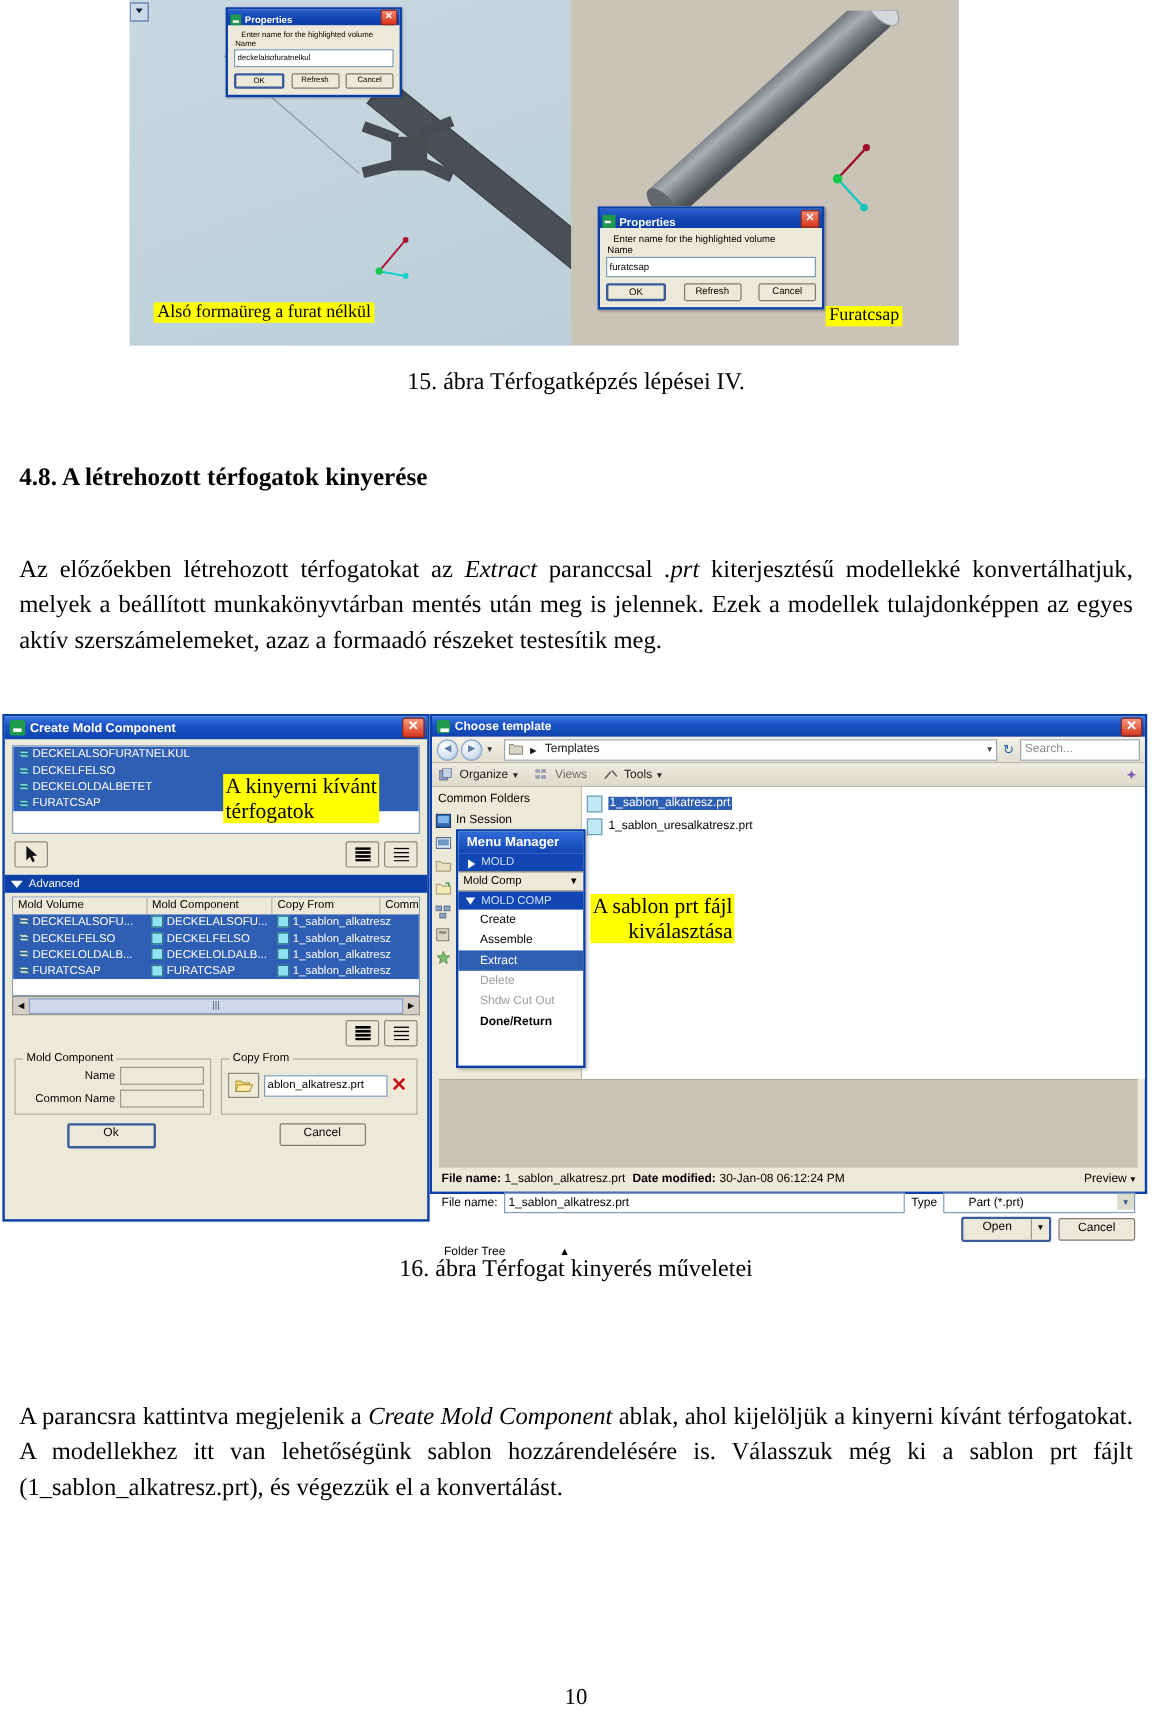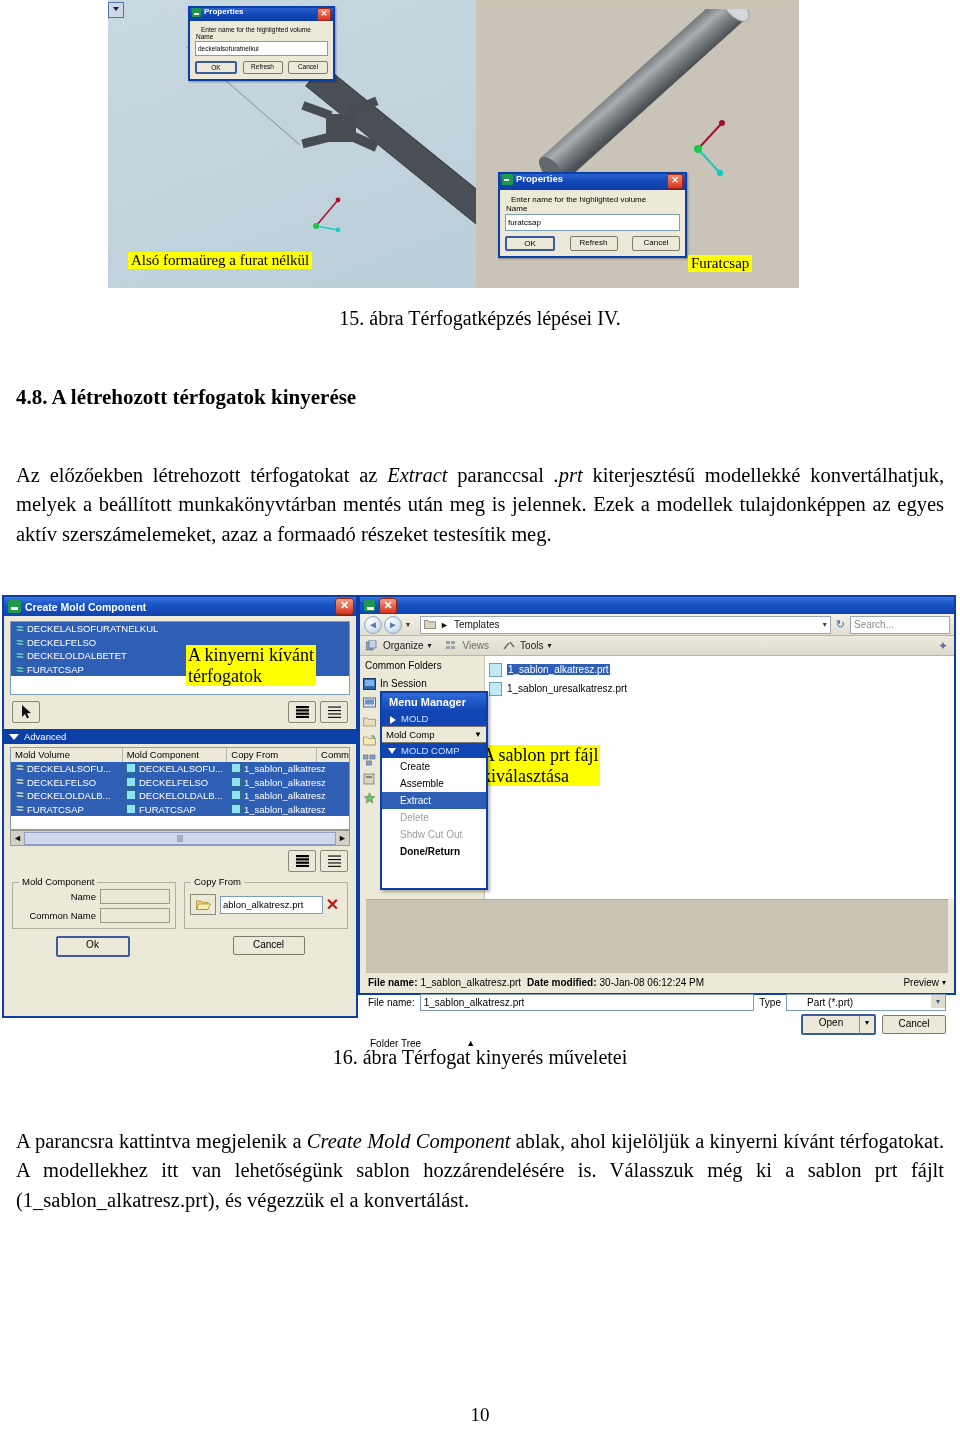--- a/index.html
+++ b/index.html
@@ -74,21 +74,21 @@
   .propdlg {
     position: absolute;
     border: 2px solid #0a3fa8;
     background: #ece9d8;
     font-family: "Liberation Sans", sans-serif;
     box-shadow: 1px 1px 2px rgba(0,0,0,.35);
   }
   .propdlg .tb {
     height: 13px;
     background: linear-gradient(180deg,#2a62cf 0%, #1348b8 45%, #0d3da6 100%);
-    display: flex; align-items: flex-start;
+    display: flex; align-items: flex-end;
     padding: 0 2px;
     color: #fff;
   }
   .propdlg .tb .tbicon {
     width: 9px; height: 9px; margin-right: 3px;
     background: #1f9a4c; border-radius: 1px; position: relative; flex: none;
   }
   .propdlg .tb .tbicon:after {
     content: ""; position: absolute; left: 2px; top: 5px; width: 5px; height: 2px; background: #fff;
   }
@@ -626,20 +626,21 @@
 
     <div class="fig-annot" style="left:182px; top:48px; line-height:1.14;">
       <div>A kinyerni kívánt</div>
       <div>térfogatok</div>
     </div>
   </div>
 
   <div id="ctpl">
     <div class="win-tb" style="height:17px;">
       <span class="ic" style="width:11px;height:11px;"></span>
+      <span class="tt" style="font-size:10px;">Choose template</span>
       <span class="cls" style="width:16px;height:14px;line-height:12px;">✕</span>
     </div>
 
     <div class="nav-bar">
       <div class="circ">◄</div>
       <div class="circ" style="margin-left:2px;">►</div>
       <div style="margin:0 4px;font-size:8px;color:#333;">▾</div>
       <div class="navcrumb">
         <svg width="12" height="11" viewBox="0 0 12 11" style="margin-right:4px;flex:none;">
           <path d="M0.5 1.5 L4 1.5 L5 2.8 L11.5 2.8 L11.5 9.5 L0.5 9.5 Z" fill="#d9d4c4" stroke="#6e6a5c" stroke-width=".7"></path>
@@ -739,21 +740,21 @@
       <div class="ctpl-files">
         <div class="file-row sel">
           <span class="file-ic"></span>
           <span class="nm">1_sablon_alkatresz.prt</span>
         </div>
         <div class="file-row">
           <span class="file-ic"></span>
           <span class="nm">1_sablon_uresalkatresz.prt</span>
         </div>
 
-        <div class="fig-annot" style="position:absolute;left:120px;top:148px;line-height:1.15;">
+        <div class="fig-annot" style="position:absolute;left:132px;top:148px;line-height:1.15;text-align:right;">
           <div>A sablon prt fájl</div>
           <div>kiválasztása</div>
         </div>
       </div>
     </div>
 
     <div class="ctpl-preview"></div>
 
     <div class="info-line">
       <b>File name:</b>
@@ -808,15 +809,15 @@
     <div class="mi">Assemble</div>
     <div class="mi sel">Extract</div>
     <div class="mi dis">Delete</div>
     <div class="mi dis">Shdw Cut Out</div>
     <div class="mi bold">Done/Return</div>
   </div>
 </div>
 
 <div class="caption" style="top:1046px;">16. ábra Térfogat kinyerés műveletei</div>
 
-<p class="para" style="top:1106px;"><span>A parancsra kattintva megjelenik a </span><i>Create Mold Component</i><span> ablak, ahol kijelöljük a kinyerni kívánt térfogatokat. A modellekhez itt van lehetőségünk sablon hozzárendelésére is. Válasszuk még ki a sablon prt fájlt (1_sablon_alkatresz.prt), és végezzük el a konvertálást.</span></p>
+<p class="para" style="top:1146px;"><span>A parancsra kattintva megjelenik a </span><i>Create Mold Component</i><span> ablak, ahol kijelöljük a kinyerni kívánt térfogatokat. A modellekhez itt van lehetőségünk sablon hozzárendelésére is. Válasszuk még ki a sablon prt fájlt (1_sablon_alkatresz.prt), és végezzük el a konvertálást.</span></p>
 
 <div class="pagenum">10</div>
 
 </body></html>

